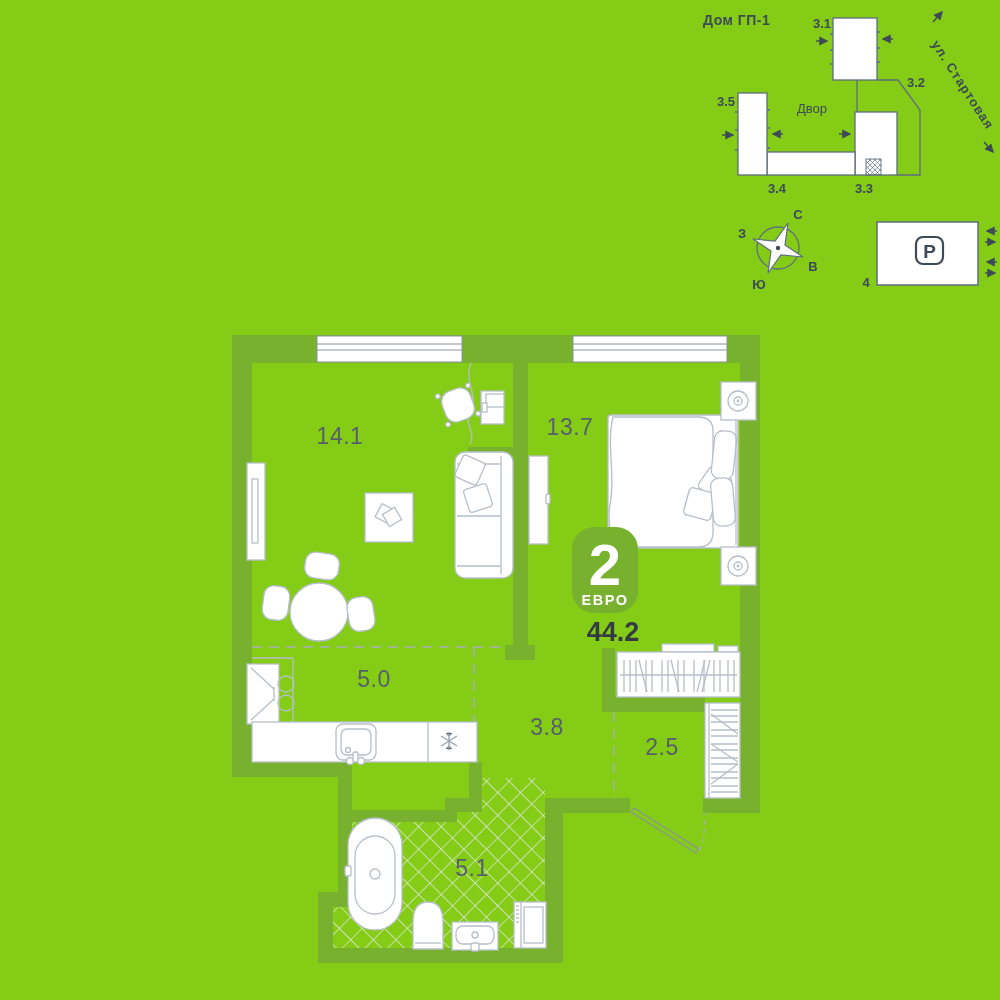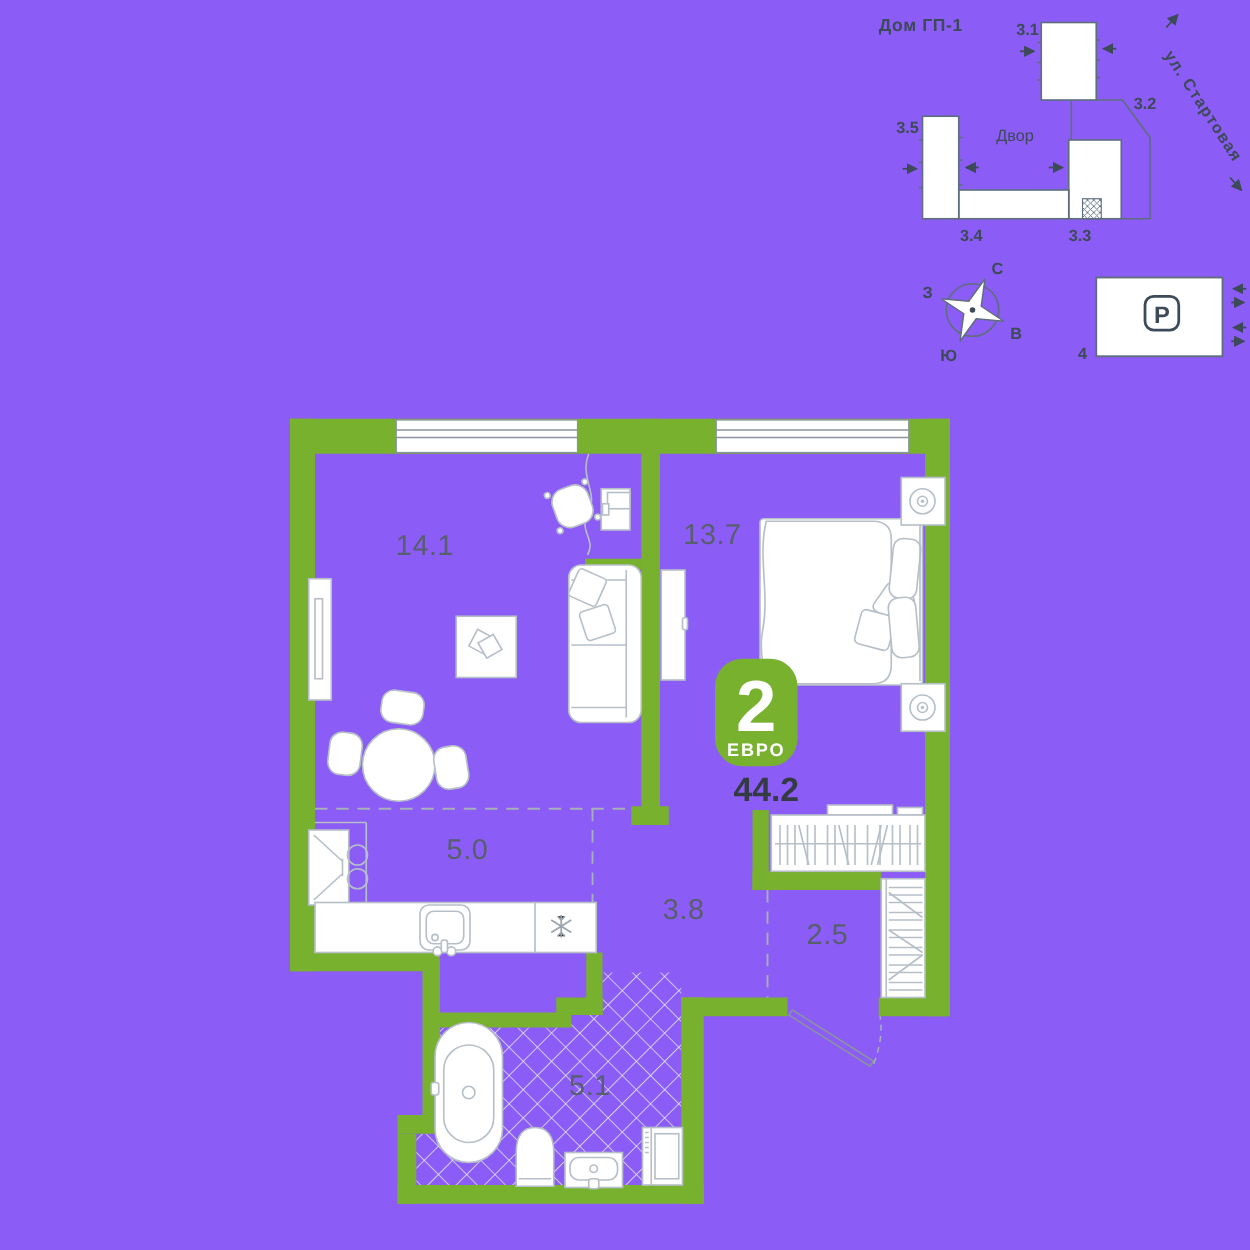--- a/index.html
+++ b/index.html
@@ -1,16 +1,16 @@
 <!DOCTYPE html>
 <html><head>
 <meta charset="utf-8">
 <style>
   html,body{margin:0;padding:0;background:#ffffff;}
-  .canvas{position:relative;width:1000px;height:1000px;background:#8b5cf6;overflow:hidden;
+  .canvas{position:relative;width:1000px;height:1000px;background:#84cc16;overflow:hidden;
           font-family:"Liberation Sans", sans-serif;}
   svg{display:block;}
   svg text{font-family:"Liberation Sans", sans-serif;}
   .wall{fill:#78b12e;stroke:none;}
   .furn{fill:#ffffff;stroke:#b6bfc8;stroke-width:1.3;}
   .furn-n{fill:none;stroke:#b6bfc8;stroke-width:1.3;}
   .zone{fill:none;stroke:#a7b0b9;stroke-width:1.5;stroke-dasharray:10 7;}
   .site{fill:#ffffff;stroke:#5f6e7d;stroke-width:1.3;}
   .site-n{fill:none;stroke:#5f6e7d;stroke-width:1.3;}
   .arrowline{fill:none;stroke:#3d4a57;stroke-width:1.4;}

